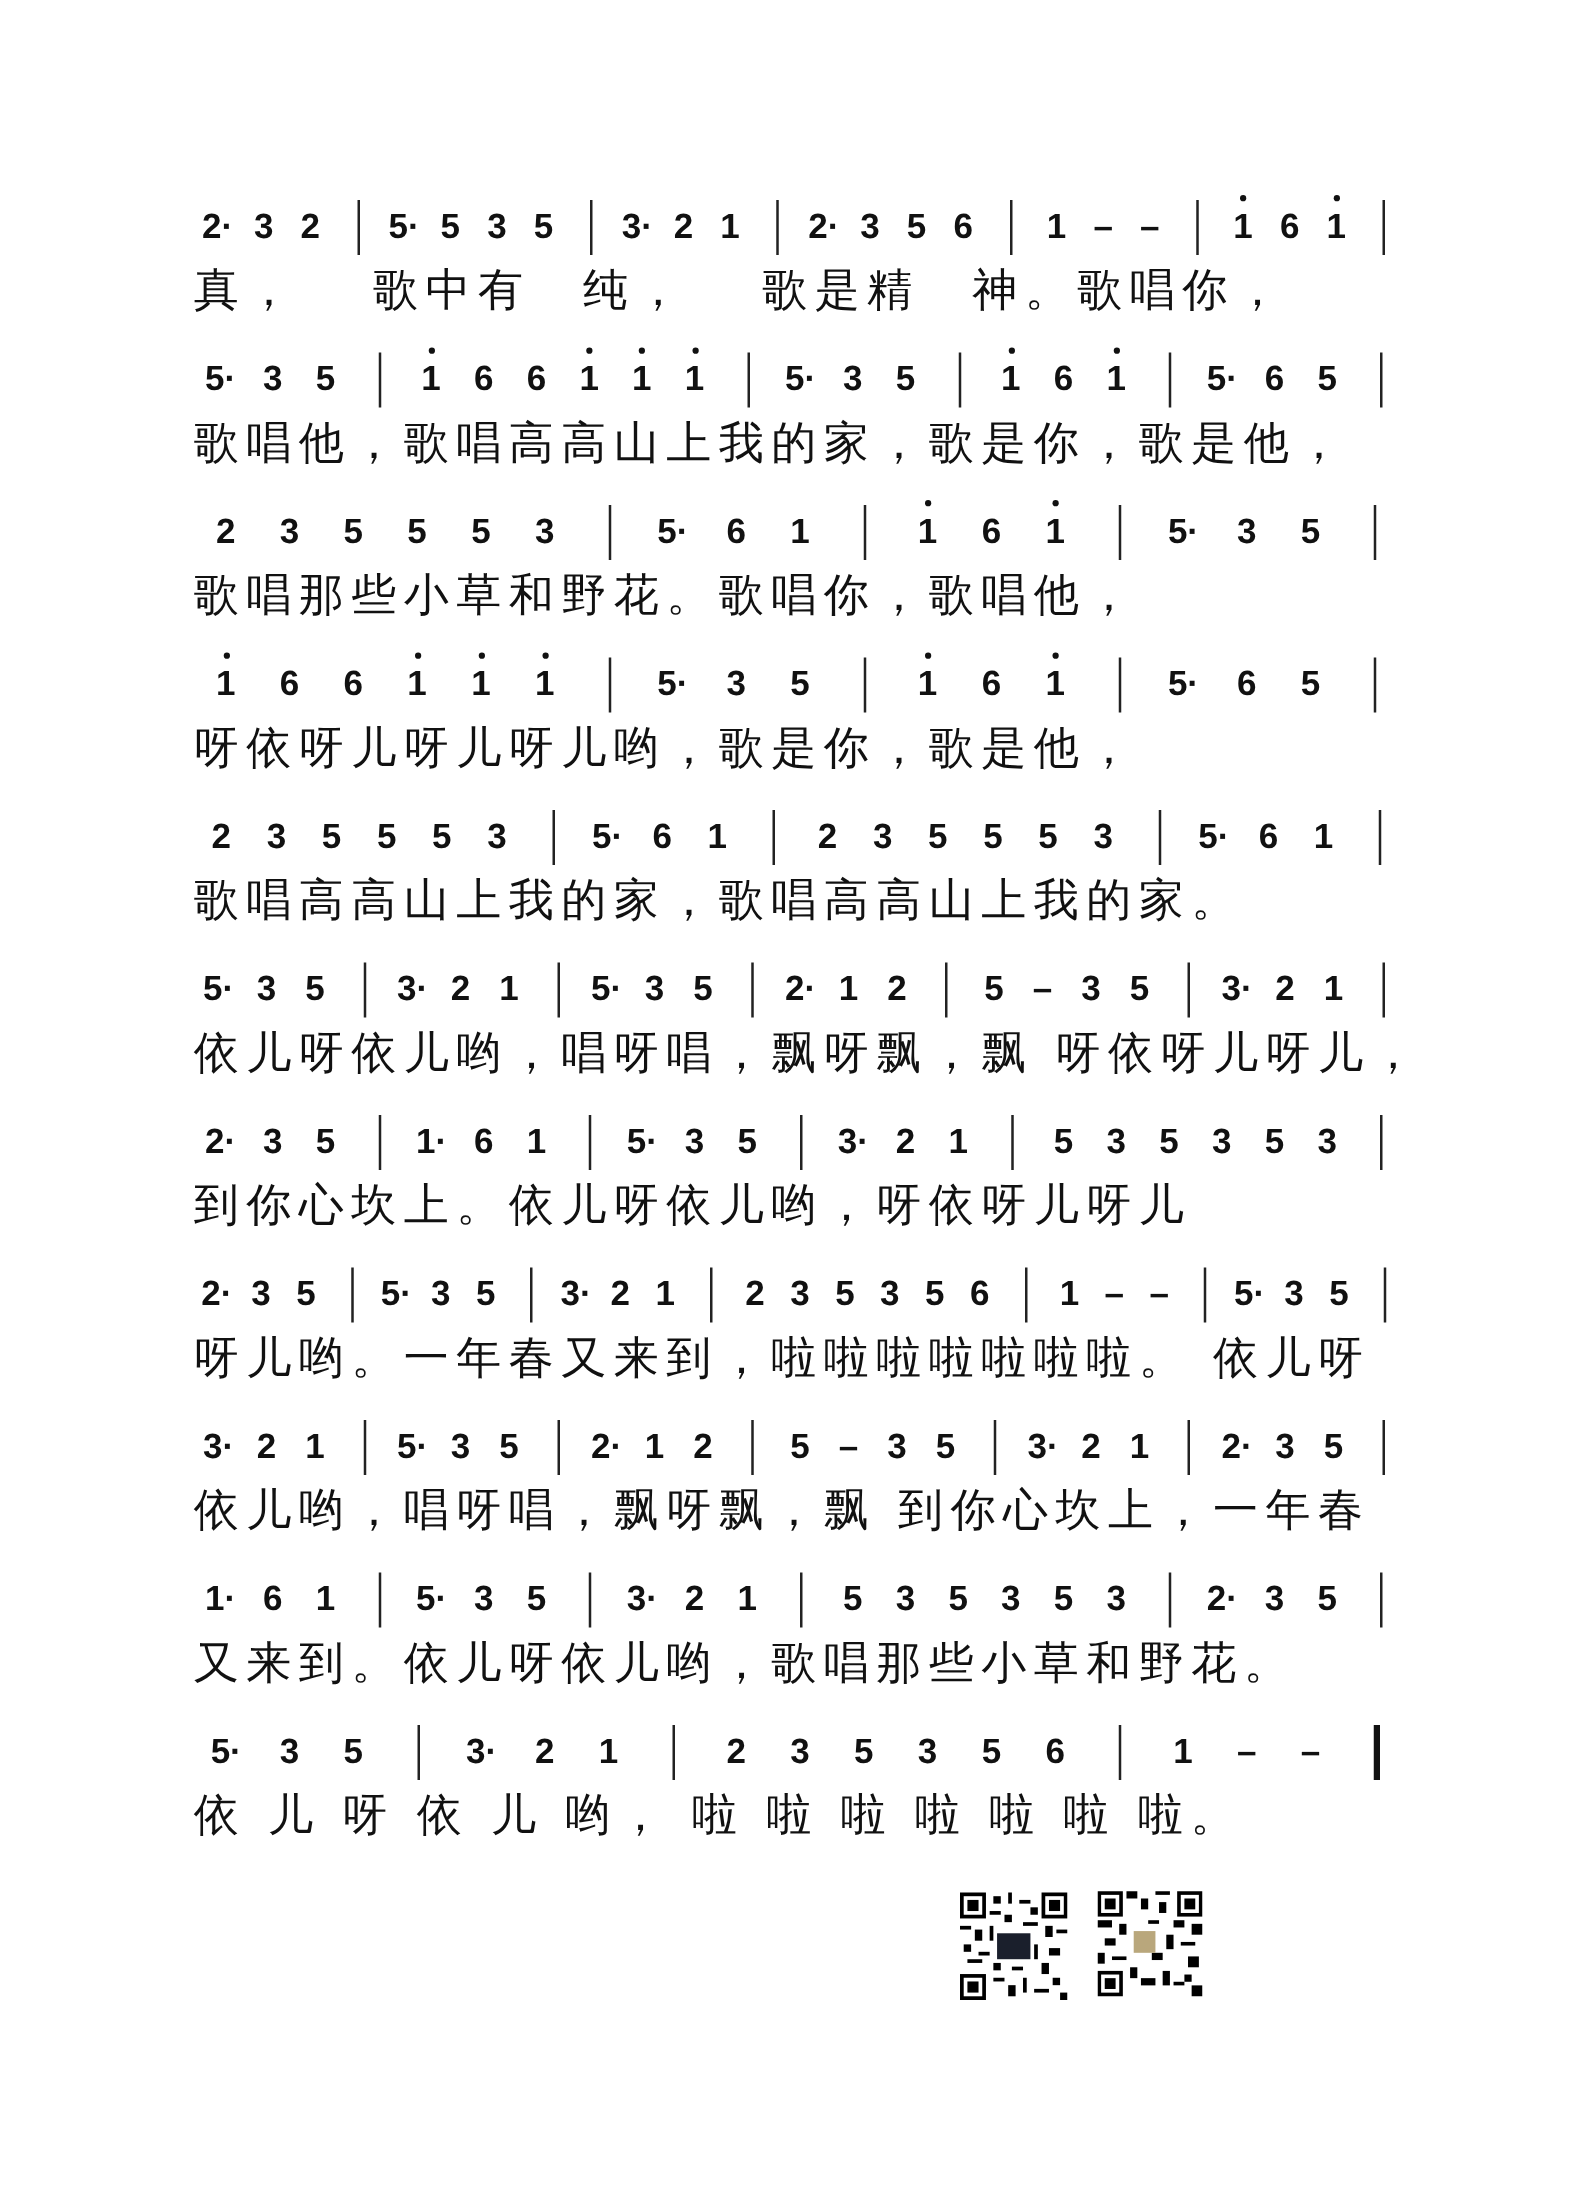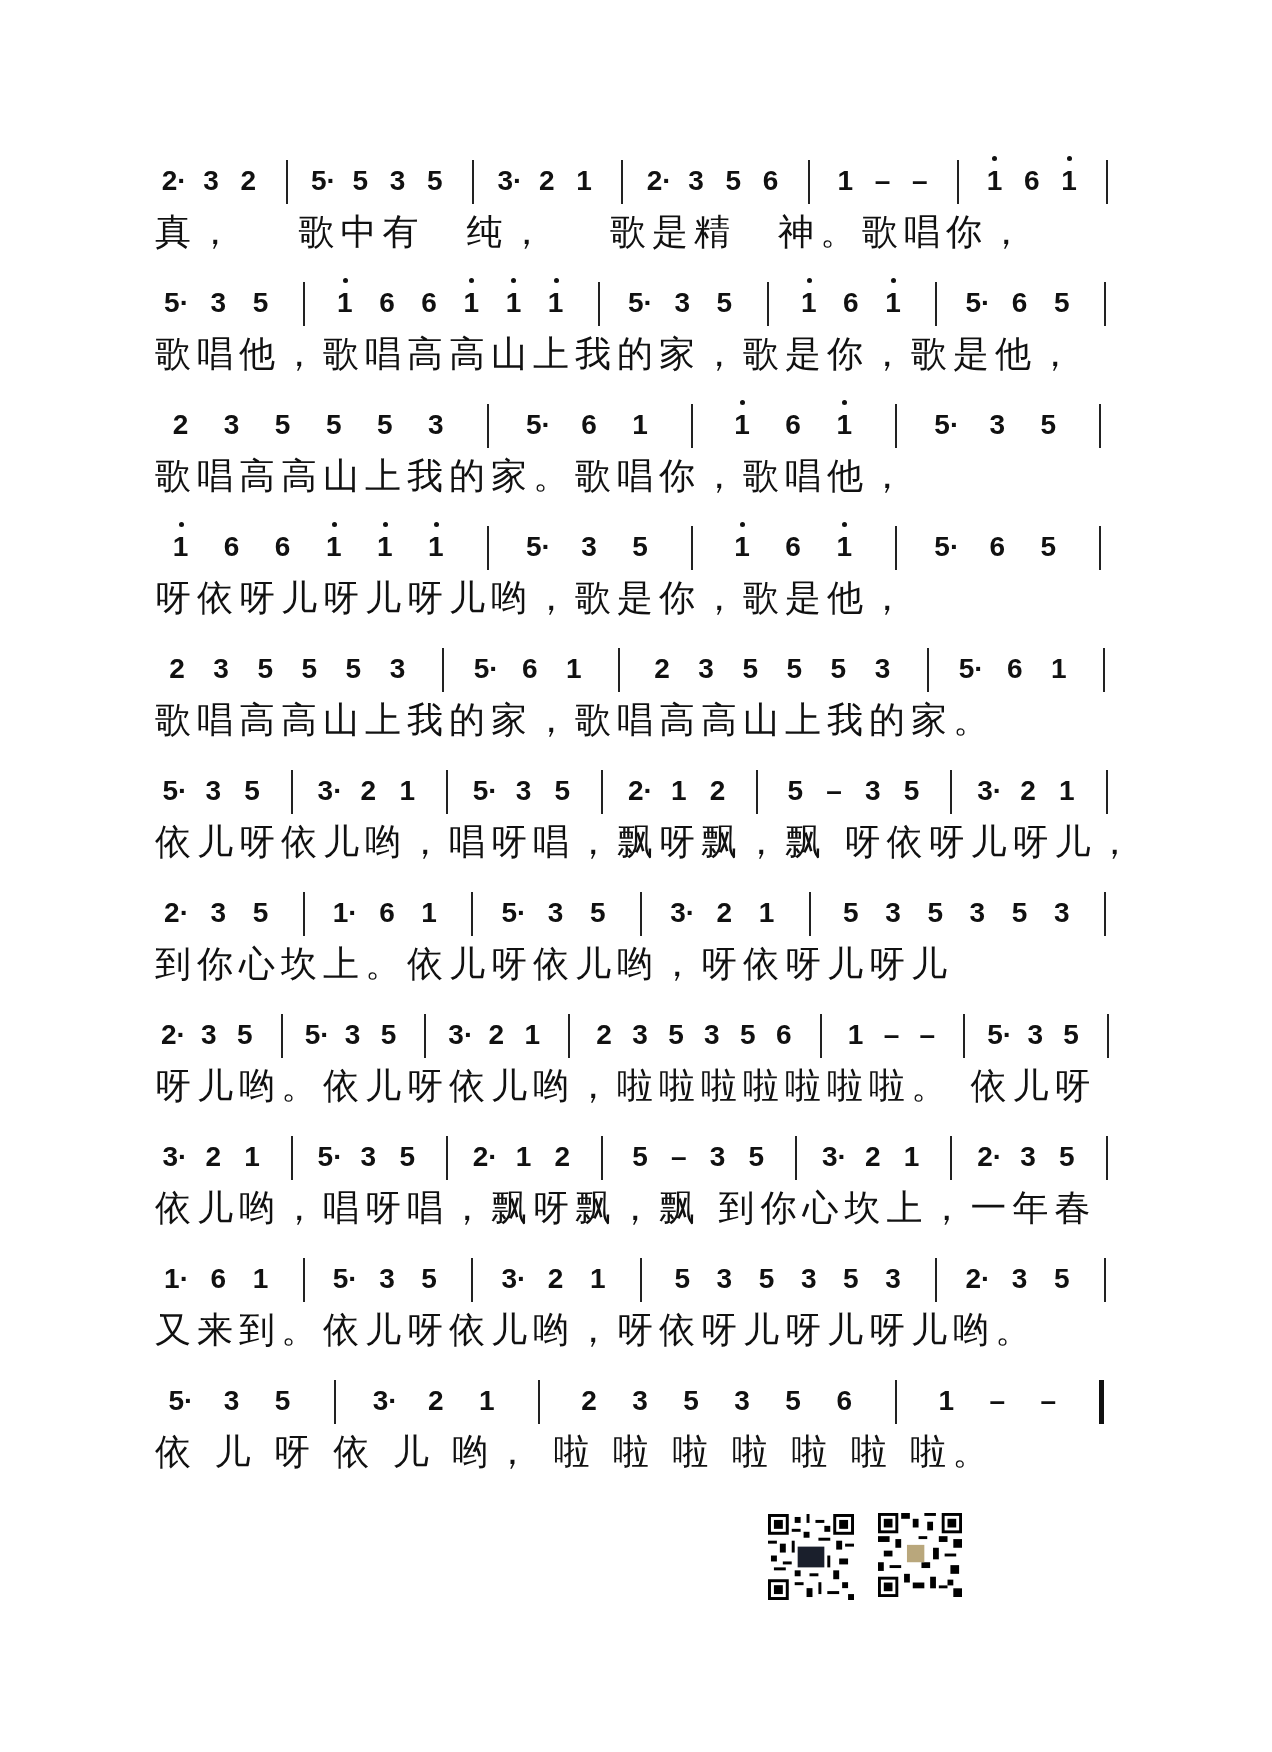--- a/index.html
+++ b/index.html
@@ -101,21 +101,21 @@
         <span class="hdot" style="left: 585.105px;"></span>
         <span class="note" style="left: 626.158px;">6</span>
         <span class="note" style="left: 677.211px;">1</span>
         <span class="hdot" style="left: 687.211px;"></span>
         <div class="bar" style="left: 740.263px;"></div>
         <span class="note" style="left: 779.316px;">5·</span>
         <span class="note" style="left: 830.368px;">3</span>
         <span class="note" style="left: 881.421px;">5</span>
         <div class="bar" style="left: 944.474px;"></div>
       </div>
-      <div class="lyrics">歌唱高高山上我的家。歌唱你，歌唱他，</div>
+      <div class="lyrics">歌唱那些小草和野花。歌唱你，歌唱他，</div>
     </div>
     <div class="row" style="top: 526px;">
       <div class="notes">
         <span class="note" style="left: 13.5263px;">1</span>
         <span class="hdot" style="left: 23.5263px;"></span>
         <span class="note" style="left: 64.5789px;">6</span>
         <span class="note" style="left: 115.632px;">6</span>
         <span class="note" style="left: 166.684px;">1</span>
         <span class="hdot" style="left: 176.684px;"></span>
         <span class="note" style="left: 217.737px;">1</span>
@@ -248,21 +248,21 @@
         <div class="bar" style="left: 664.63px;"></div>
         <span class="note" style="left: 688.556px;">1</span>
         <span class="note" style="left: 724.481px;">–</span>
         <span class="note" style="left: 760.407px;">–</span>
         <div class="bar" style="left: 808.333px;"></div>
         <span class="note" style="left: 832.259px;">5·</span>
         <span class="note" style="left: 868.185px;">3</span>
         <span class="note" style="left: 904.111px;">5</span>
         <div class="bar" style="left: 952.037px;"></div>
       </div>
-      <div class="lyrics">呀儿哟。依儿呀依儿哟，啦啦啦啦啦啦啦。 依儿呀</div>
+      <div class="lyrics">呀儿哟。一年春又来到，啦啦啦啦啦啦啦。 依儿呀</div>
     </div>
     <div class="row" style="top: 1136px;">
       <div class="notes">
         <span class="note" style="left: 7.4px;">3·</span>
         <span class="note" style="left: 46.2px;">2</span>
         <span class="note" style="left: 85px;">1</span>
         <div class="bar" style="left: 135.8px;"></div>
         <span class="note" style="left: 162.6px;">5·</span>
         <span class="note" style="left: 201.4px;">3</span>
         <span class="note" style="left: 240.2px;">5</span>
@@ -306,21 +306,21 @@
         <span class="note" style="left: 599.522px;">5</span>
         <span class="note" style="left: 641.696px;">3</span>
         <span class="note" style="left: 683.87px;">5</span>
         <span class="note" style="left: 726.043px;">3</span>
         <div class="bar" style="left: 780.217px;"></div>
         <span class="note" style="left: 810.391px;">2·</span>
         <span class="note" style="left: 852.565px;">3</span>
         <span class="note" style="left: 894.739px;">5</span>
         <div class="bar" style="left: 948.913px;"></div>
       </div>
-      <div class="lyrics">又来到。依儿呀依儿哟，呀依呀儿呀儿呀儿哟。</div>
+      <div class="lyrics">又来到。依儿呀依儿哟，歌唱那些小草和野花。</div>
     </div>
     <div class="row" style="top: 1380px;">
       <div class="notes">
         <span class="note" style="left: 13.5263px;">5·</span>
         <span class="note" style="left: 64.5789px;">3</span>
         <span class="note" style="left: 115.632px;">5</span>
         <div class="bar" style="left: 178.684px;"></div>
         <span class="note" style="left: 217.737px;">3·</span>
         <span class="note" style="left: 268.789px;">2</span>
         <span class="note" style="left: 319.842px;">1</span>

